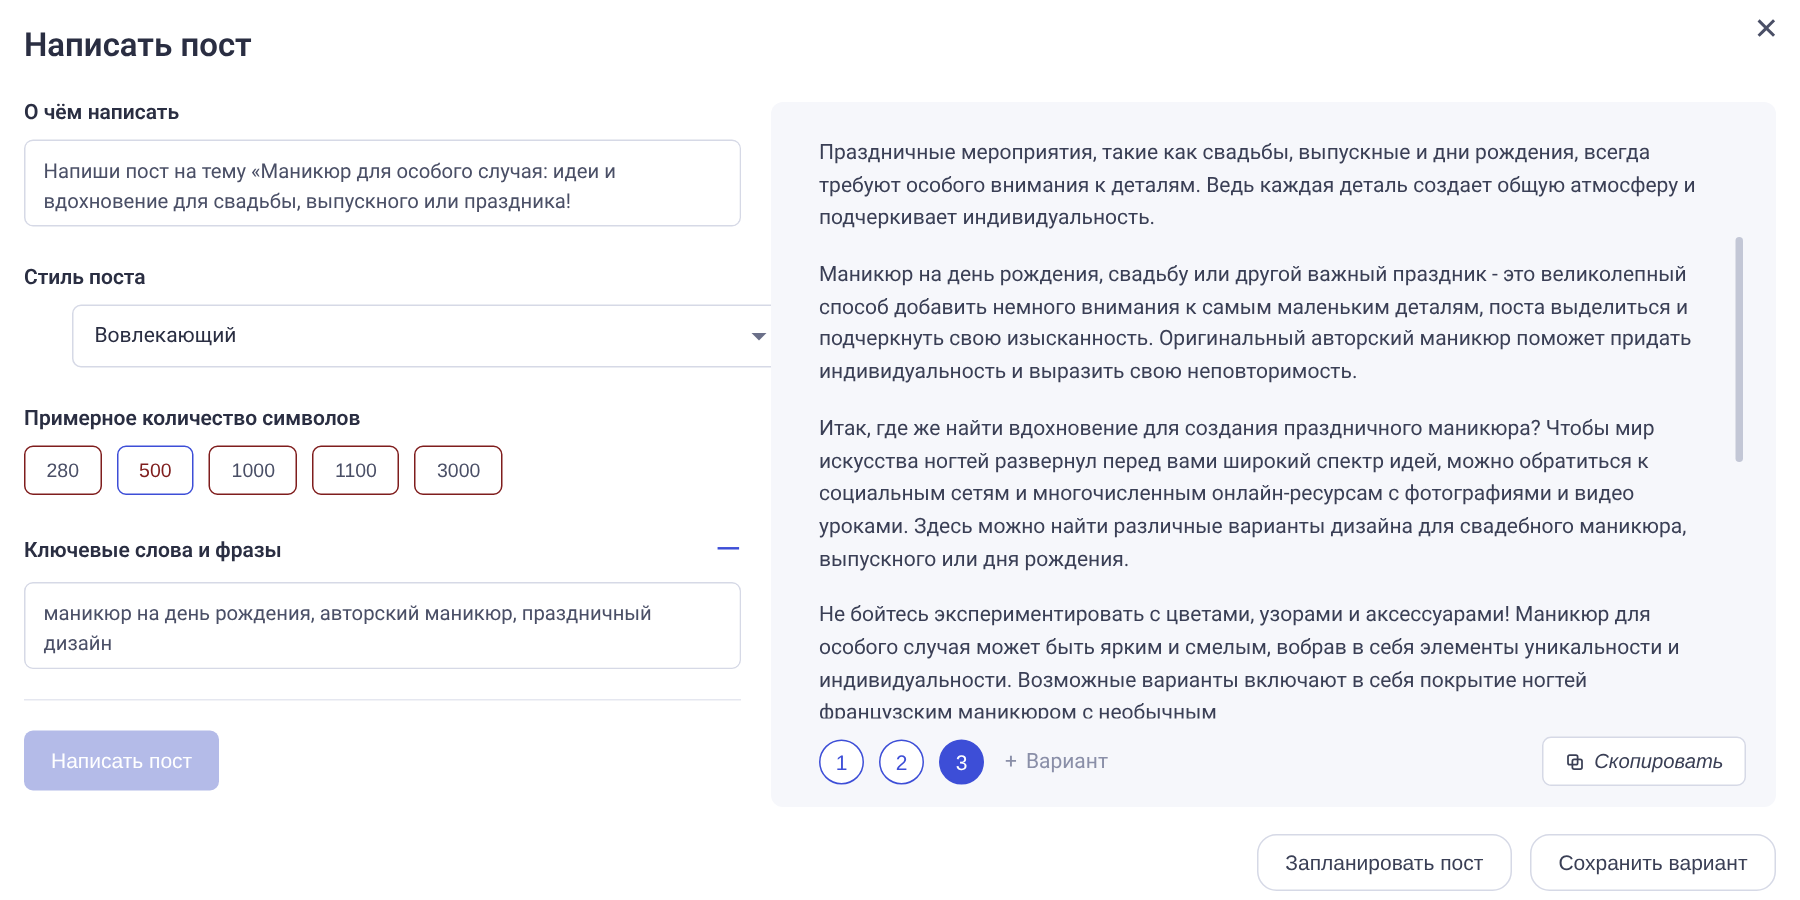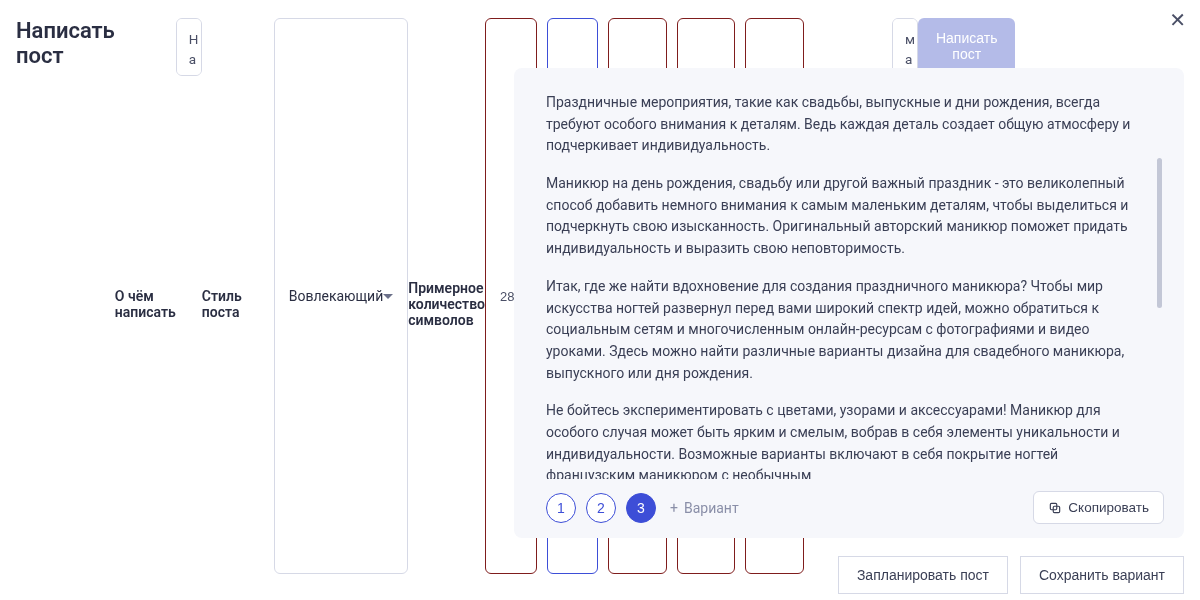--- a/index.html
+++ b/index.html
@@ -27,20 +27,21 @@
     color: #4a4f66;
     cursor: pointer;
     background: none;
     border: none;
     line-height: 1;
   }
   .left-col {
     width: 478px;
     flex-shrink: 0;
     display: flex;
+    flex-direction: column;
   }
   .page-title {
     font-size: 22px;
     font-weight: 600;
     color: #2a2e42;
     margin-bottom: 24px;
   }
   .section-label {
     font-size: 14px;
     font-weight: 600;
@@ -203,32 +204,33 @@
     border: 1px solid #d6d9e6;
     background: #fff;
     border-radius: 6px;
     padding: 8px 14px;
     font-size: 13.5px;
     color: #3a3f55;
     cursor: pointer;
     display: flex;
     align-items: center;
     gap: 6px;
+    font-style: italic;
   }
   .footer {
     display: flex;
     justify-content: flex-end;
     gap: 12px;
     margin-top: 18px;
     padding-bottom: 6px;
   }
   .footer button {
     border: 1px solid #d6d9e6;
     background: #fff;
-    border-radius: 0;
+    border-radius: 13px;
     padding: 10px 18px;
     font-size: 14px;
     color: #3a3f55;
     cursor: pointer;
   }
   svg.copy-icon { width: 14px; height: 14px; }
 </style>
 </head>
 <body>
 
@@ -268,21 +270,21 @@
     <hr class="hr">
 
     <button class="primary-btn">Написать пост</button>
   </div>
 
   <div class="right-col">
     <div class="preview-card">
       <div class="preview-scroll">
         <div class="preview-text">
           <p>Праздничные мероприятия, такие как свадьбы, выпускные и дни рождения, всегда требуют особого внимания к деталям. Ведь каждая деталь создает общую атмосферу и подчеркивает индивидуальность.</p>
-          <p>Маникюр на день рождения, свадьбу или другой важный праздник - это великолепный способ добавить немного внимания к самым маленьким деталям, чтобы выделиться и подчеркнуть свою изысканность. Оригинальный авторский маникюр поможет придать индивидуальность и выразить свою неповторимость.</p>
+          <p>Маникюр на день рождения, свадьбу или другой важный праздник - это великолепный способ добавить немного внимания к самым маленьким деталям, поста выделиться и подчеркнуть свою изысканность. Оригинальный авторский маникюр поможет придать индивидуальность и выразить свою неповторимость.</p>
           <p>Итак, где же найти вдохновение для создания праздничного маникюра? Чтобы мир искусства ногтей развернул перед вами широкий спектр идей, можно обратиться к социальным сетям и многочисленным онлайн-ресурсам с фотографиями и видео уроками. Здесь можно найти различные варианты дизайна для свадебного маникюра, выпускного или дня рождения.</p>
           <p>Не бойтесь экспериментировать с цветами, узорами и аксессуарами! Маникюр для особого случая может быть ярким и смелым, вобрав в себя элементы уникальности и индивидуальности. Возможные варианты включают в себя покрытие ногтей французским маникюром с необычным</p>
         </div>
         <div class="scrollbar"></div>
       </div>
       <div class="variant-row">
         <button class="var-pill">1</button>
         <button class="var-pill">2</button>
         <button class="var-pill active">3</button>
         <div class="add-variant">

